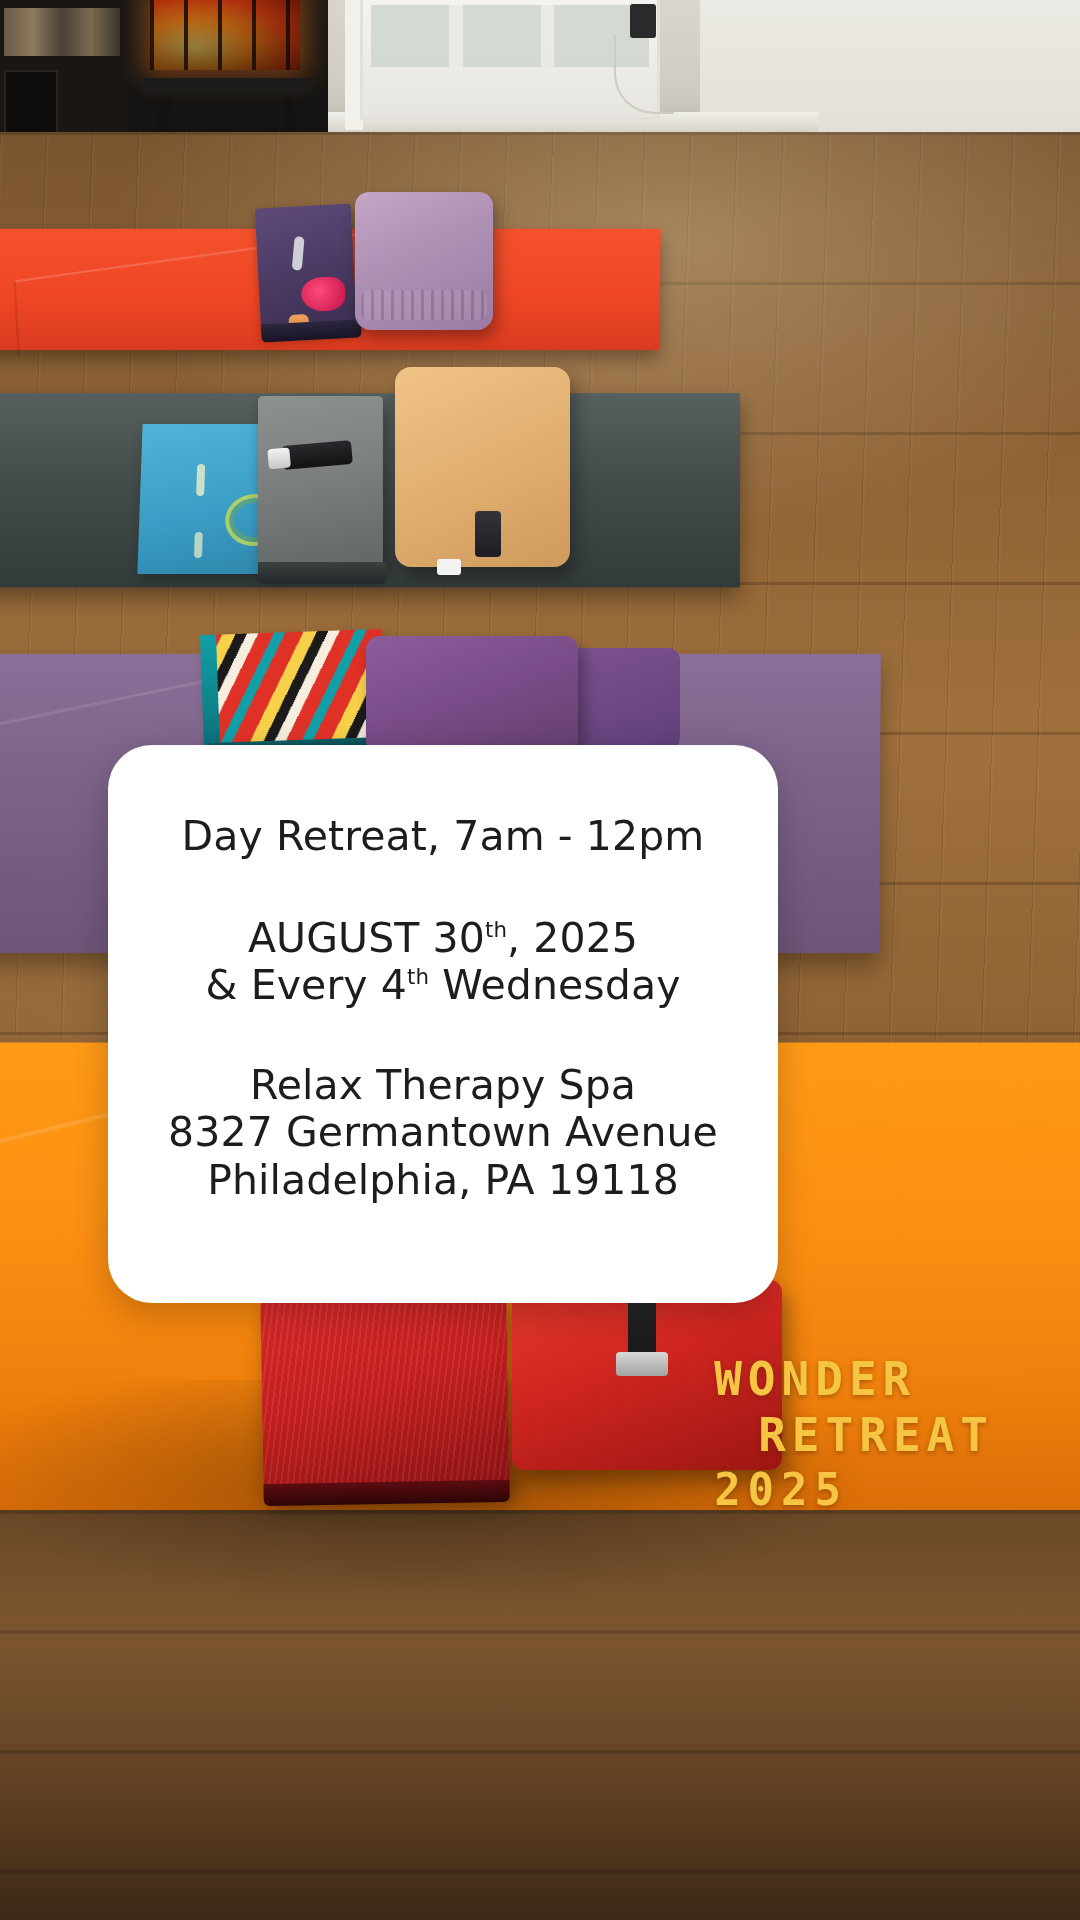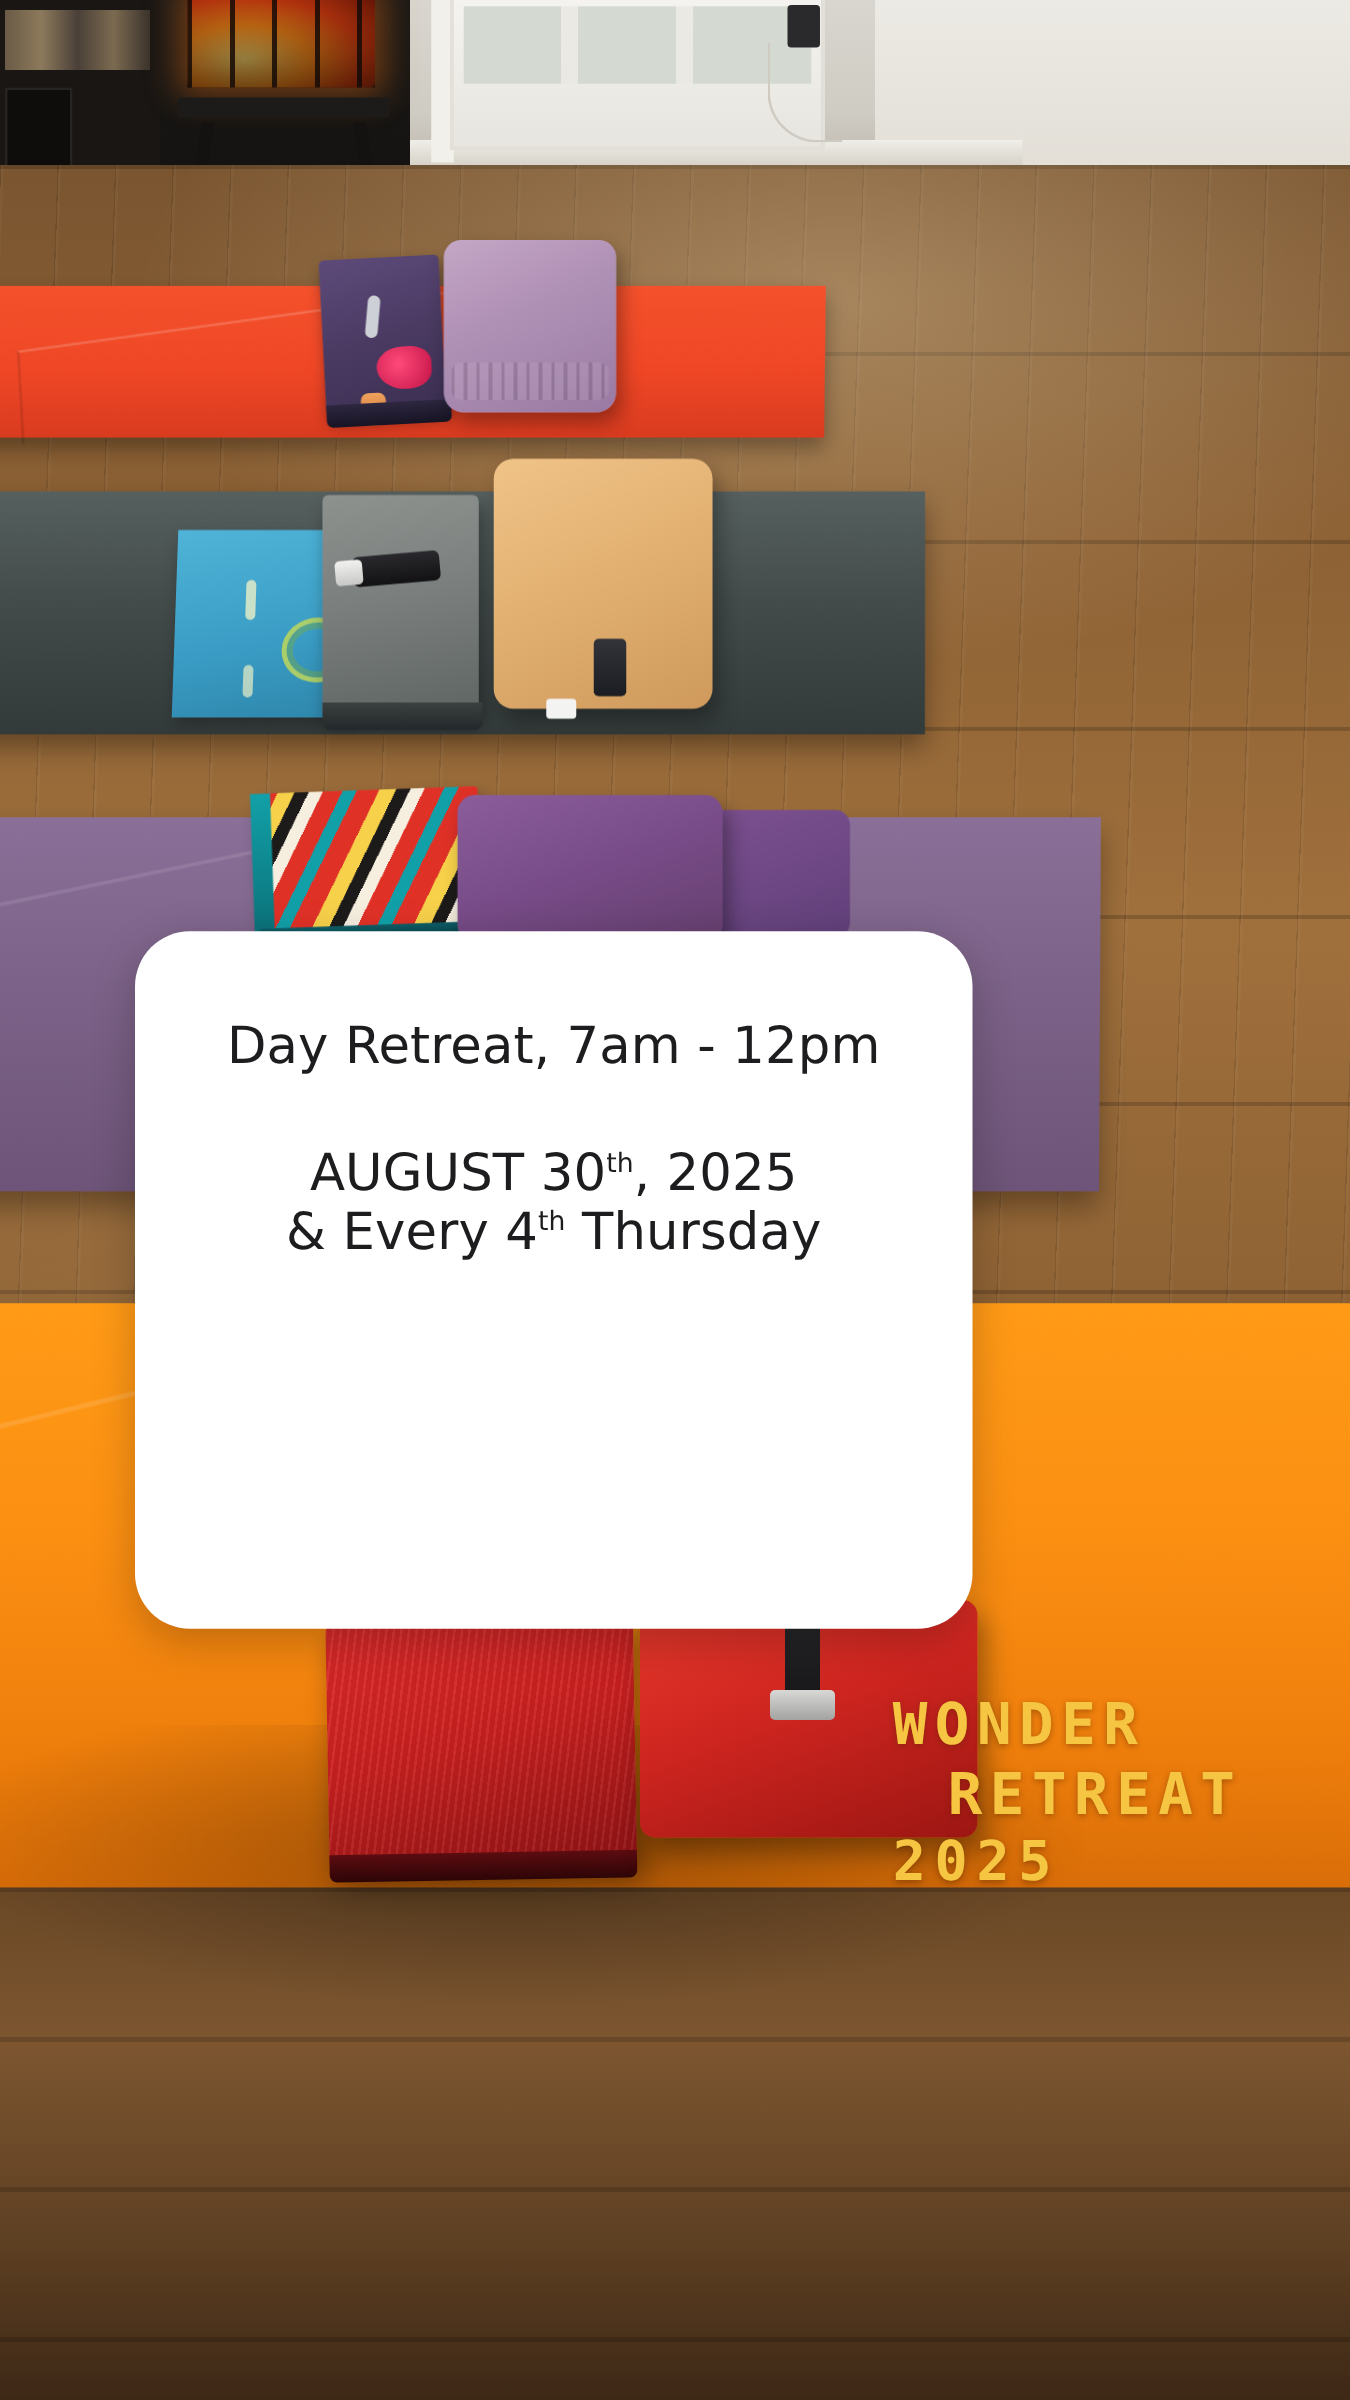--- a/index.html
+++ b/index.html
@@ -421,25 +421,30 @@
   </div>
 
   <div class="card">
 
     <div class="line">Day Retreat, 7am - 12pm</div>
 
     <div class="gap-a"></div>
 
     <div class="block">
       <div class="line"><span>AUGUST 30</span><sup>th</sup><span>, 2025</span></div>
-      <div class="line"><span>&amp; Every 4</span><sup>th</sup><span> Thursday</span></div>
+      <div class="line"><span>&amp; Every 4</span><sup>th</sup><span> Wednesday</span></div>
     </div>
 
     <div class="gap-b"></div>
 
+    <div class="block">
+      <div class="line">Relax Therapy Spa</div>
+      <div class="line">8327 Germantown Avenue</div>
+      <div class="line">Philadelphia, PA 19118</div>
+    </div>
   </div>
 
   <div class="logo">
     <div class="logo-line l1">WONDER</div>
     <div class="logo-line l2">RETREAT</div>
     <div class="logo-line l3">2025</div>
   </div>
 
 </div>
 

